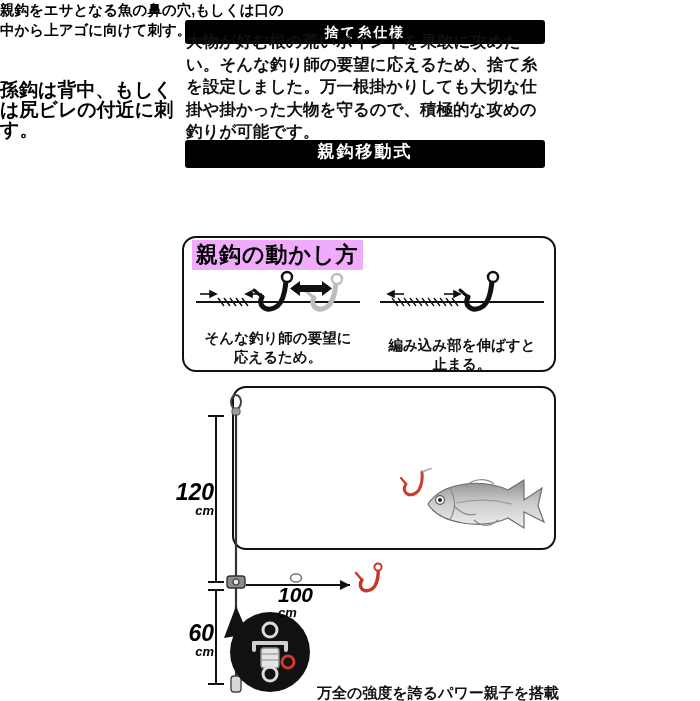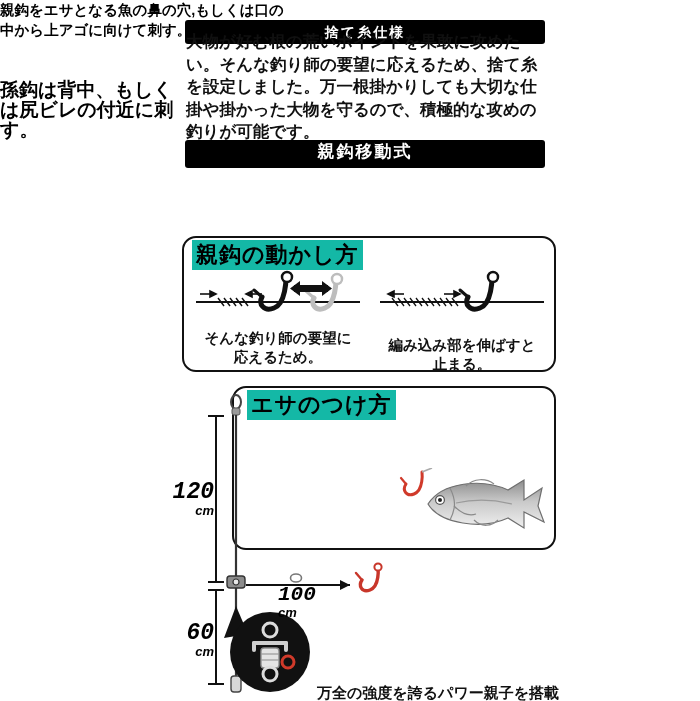--- a/index.html
+++ b/index.html
@@ -63,21 +63,21 @@
   }
   #panel-hook-move { left: 182px; top: 236px; width: 370px; height: 132px; }
   #panel-bait { left: 232px; top: 386px; width: 320px; height: 160px; }
 
   .panel-title {
     position: absolute;
     font-weight: bold;
     font-size: 22px;
     letter-spacing: 1px;
     color: #000;
-    background: #14b8a6;
+    background: #f0abfc;
     padding: 0 4px;
   }
   #title-hook-move { left: 192px; top: 240px; }
   #title-bait { left: 247px; top: 390px; }
 
   .panel-caption {
     position: absolute;
     font-size: 14.5px;
     line-height: 19px;
     font-weight: bold;
@@ -90,21 +90,21 @@
   #bait-text-2 { left: 249px; top: 490px; width: 180px; font-size: 19px; line-height: 20px; font-weight: bold; margin-top: 40px; }
 
   
   .measure {
     position: absolute;
     font-weight: bold;
     font-style: italic;
     color: #000;
     text-align: right;
   }
-  .measure .num { font-size: 23px; line-height: 23px; display: block; font-family: Liberation Mono, monospace; }
+  .measure .num { font-size: 23px; line-height: 23px; display: block; }
   .measure .unit { font-size: 13px; line-height: 13px; display: block; }
 
   #measure-120 { left: 152px; top: 481px; width: 62px; }
   #measure-60  { left: 152px; top: 622px; width: 62px; }
   #measure-100 { left: 278px; top: 583px; width: 70px; text-align: left; }
   #measure-100 .num { font-size: 21px; }
 
   
   #bottom-note {
     position: absolute;
@@ -202,21 +202,20 @@
         <circle cx="113" cy="9" r="5" fill="#fff" stroke="#111" stroke-width="2.5"></circle>
         <line x1="88" y1="29" x2="80" y2="22" stroke="#111" stroke-width="3" stroke-linecap="round"></line>
       </g>
     </svg>
   </div>
 
   <div class="panel-caption" id="cap-left">そんな釣り師の要望に応えるため。</div>
   <div class="panel-caption" id="cap-right">編み込み部を伸ばすと止まる。</div>
 
   <div class="panel" id="panel-bait"></div>
-  <div class="panel-title" id="title-bait">エサのつけ方</div>
   <div id="bait-text-1">親鈎をエサとなる魚の鼻の穴,もしくは口の中から上アゴに向けて刺す。</div>
   <div id="bait-text-2">孫鈎は背中、もしくは尻ビレの付近に刺す。</div>
 
   <div class="illus" style="left:420px; top:470px; width:132px; height:72px;">
     <svg width="132" height="72" viewBox="0 0 132 72">
       <defs>
         <linearGradient id="fishGrad" x1="0" y1="0" x2="0" y2="1">
           <stop offset="0%" stop-color="#8d8d8d"></stop>
           <stop offset="45%" stop-color="#c9c9c9"></stop>
           <stop offset="100%" stop-color="#efefef"></stop>

